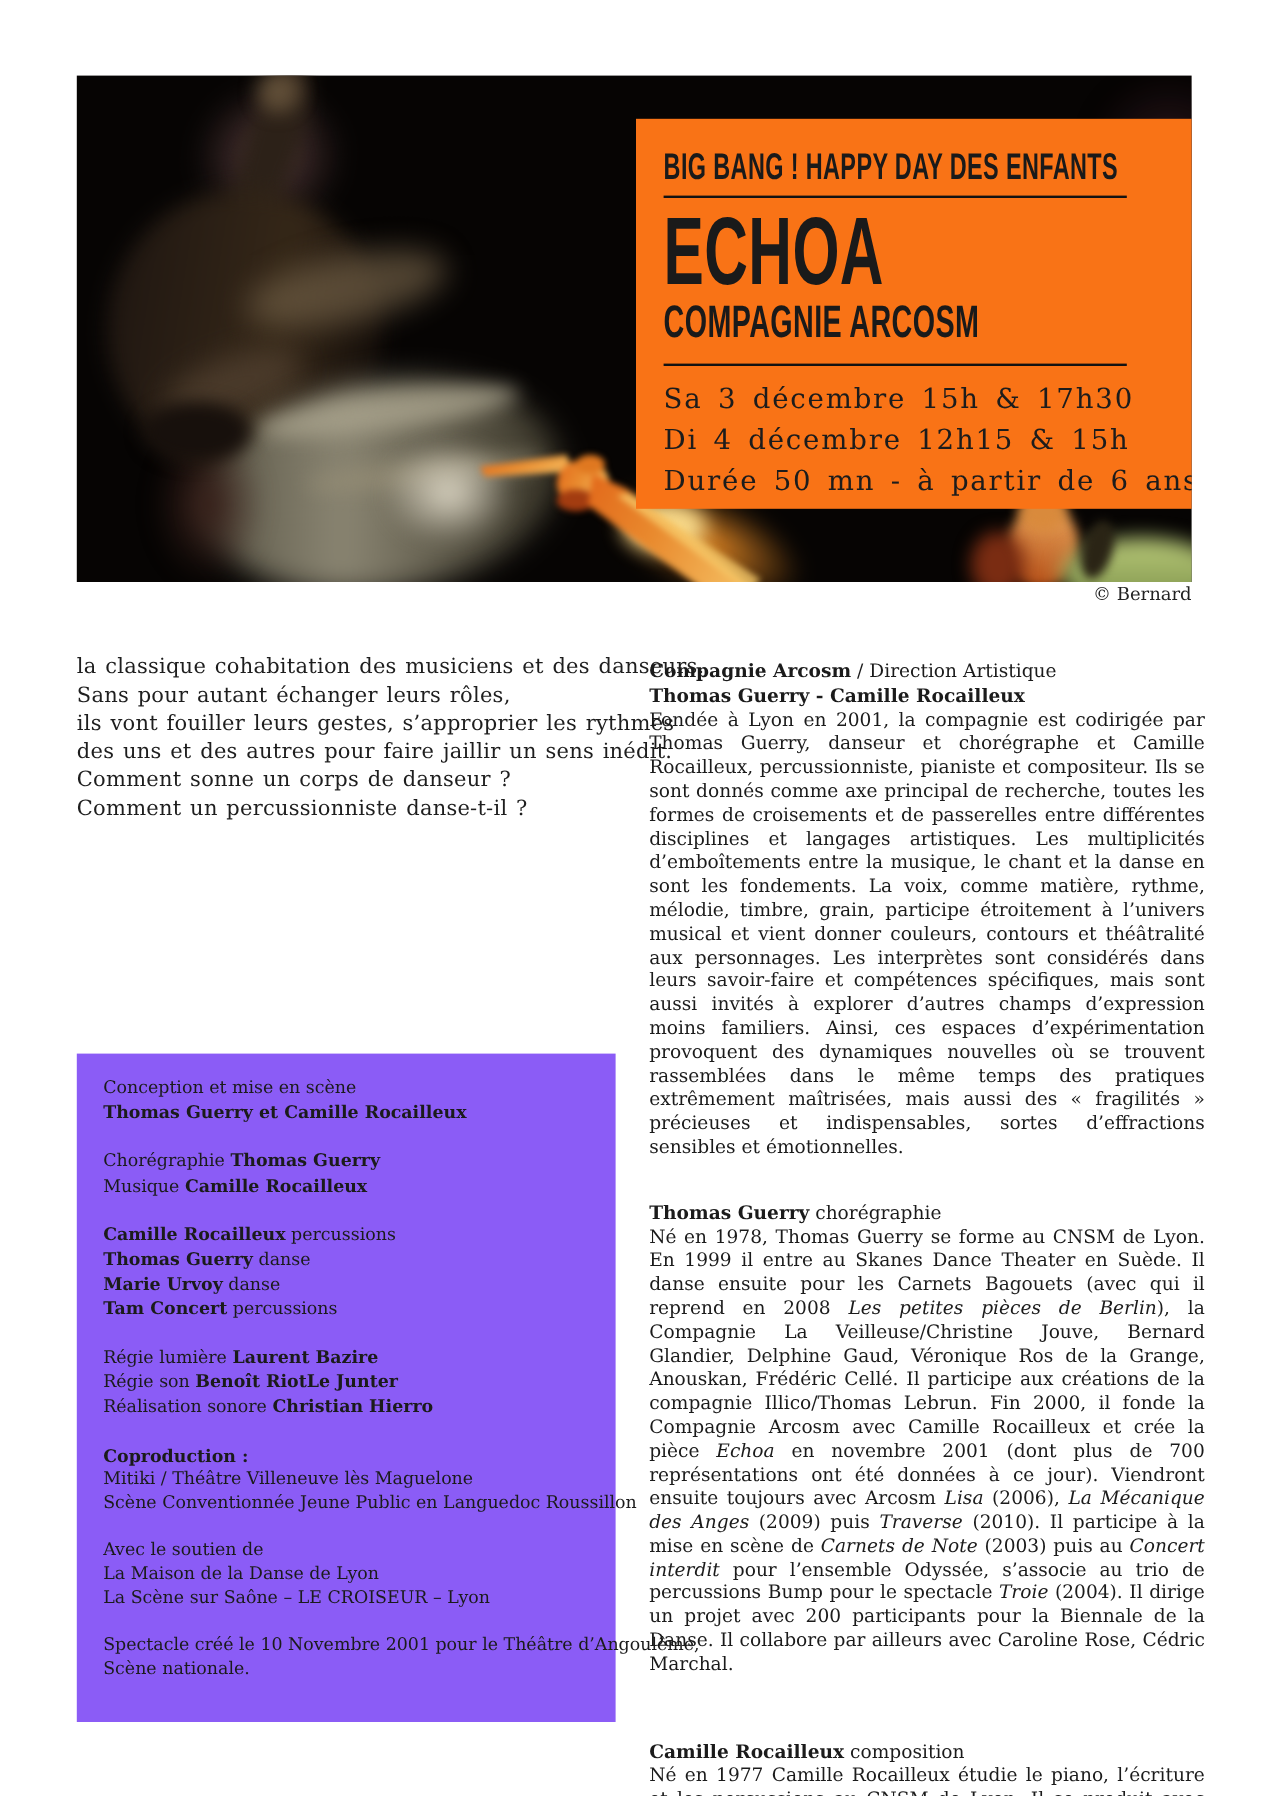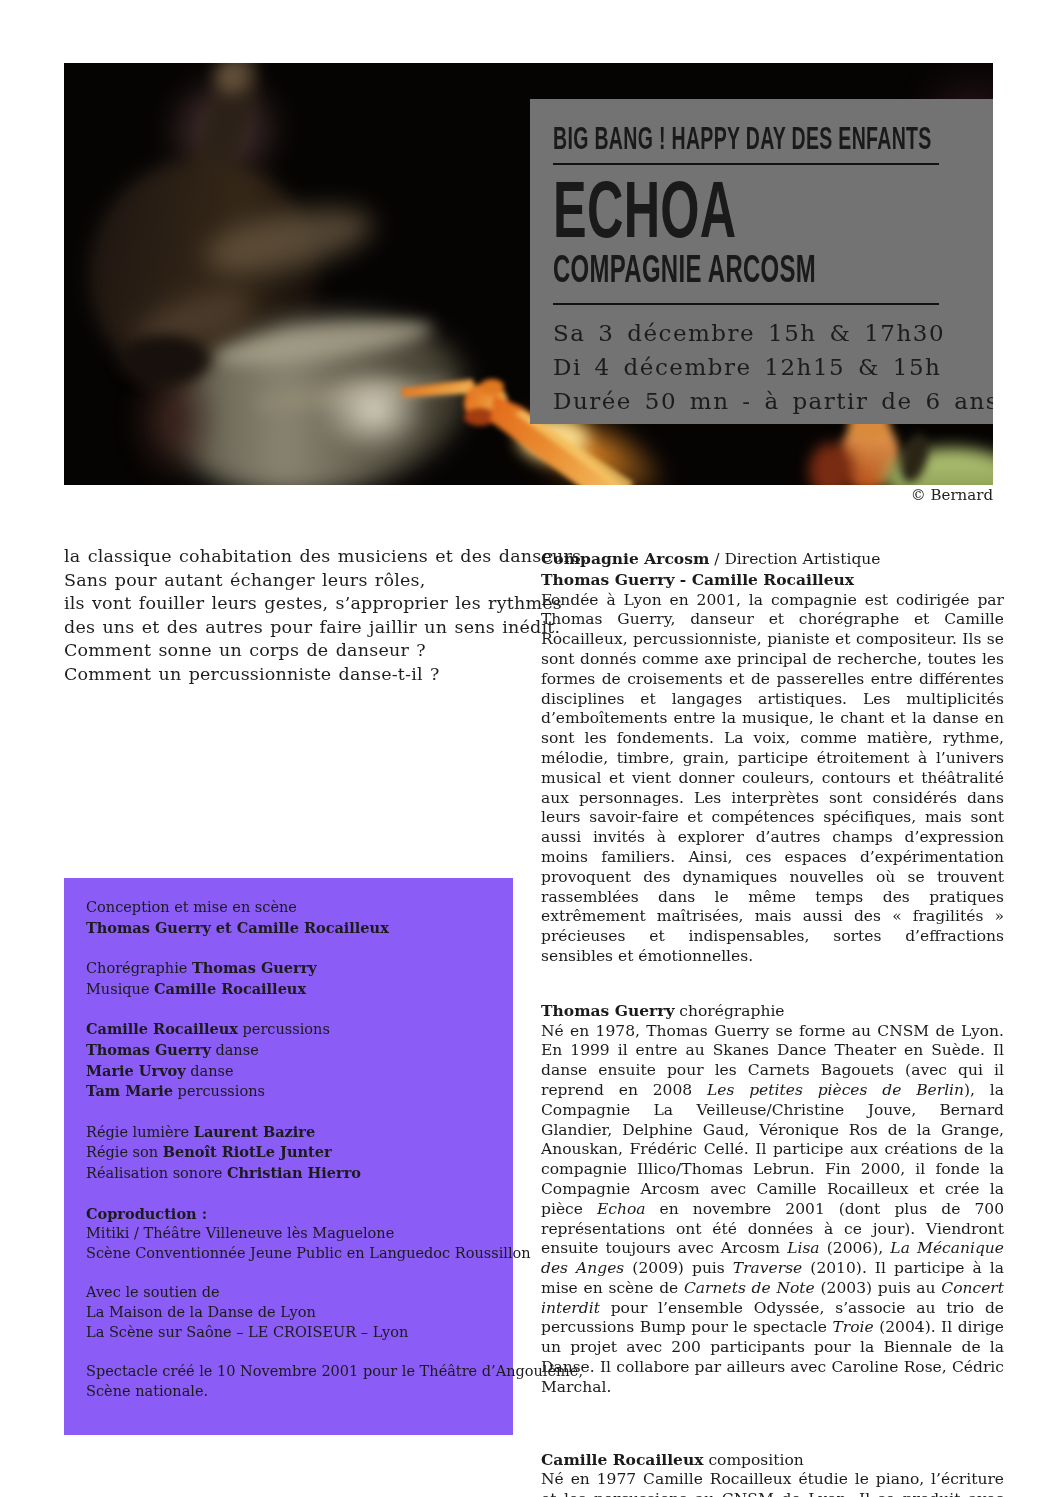--- a/index.html
+++ b/index.html
@@ -26,21 +26,21 @@
   .b12{left:775px;top:358px;width:60px;height:70px;border-radius:45%;background:linear-gradient(#e8a35a,#b44d16);filter:blur(5px);transform:rotate(10deg);}
   .b12b{left:785px;top:345px;width:40px;height:35px;background:#d98a3c;filter:blur(5px);}
   .b13{left:820px;top:385px;width:135px;height:60px;background:linear-gradient(#b8c878,#7a9048);filter:blur(8px);}
   .b13b{left:838px;top:370px;width:25px;height:50px;background:#2a2415;filter:blur(4px);transform:rotate(15deg);}
   .b14{left:745px;top:380px;width:45px;height:55px;background:#7a2c12;filter:blur(7px);}
   .b15{left:845px;top:0;width:130px;height:120px;background:radial-gradient(closest-side,#301820,rgba(10,5,8,0));filter:blur(13px);opacity:.9;}
   .b16{left:890px;top:150px;width:60px;height:80px;background:#241018;filter:blur(10px);opacity:.8;}
   .hand-svg{position:absolute;left:330px;top:270px;filter:blur(2.5px);}
 
   
-  .poster-box{position:absolute;left:466px;top:36px;width:511px;height:325px;background:#737373;
+  .poster-box{position:absolute;left:466px;top:36px;width:511px;height:325px;background:#f97316;
               box-sizing:border-box;padding:24px 0 0 23px;color:#151515;}
   .cond{font-family:"Liberation Sans",sans-serif;font-weight:bold;white-space:nowrap;
         transform-origin:left center;letter-spacing:.5px;color:#1a1a1a;}
   .kicker{font-size:31px;line-height:31px;transform:scaleX(.63);}
   .rule{width:386px;height:2px;background:#121212;}
   .rule1{margin-top:9px;}
   .rule2{margin-top:15px;}
   .title{font-size:80px;line-height:74px;margin-top:8px;transform:scaleX(.63);}
   .subtitle{font-size:38px;line-height:38px;margin-top:3px;transform:scaleX(.63);}
   .schedule{margin-top:11px;font-size:23px;line-height:34px;letter-spacing:1.5px;word-spacing:4px;color:#1c1c1c;white-space:nowrap;}
@@ -138,21 +138,21 @@
     <div>
         <div class="cl"><span>Conception et mise en scène</span></div>
         <div class="cl"><span class="b">Thomas Guerry et Camille Rocailleux</span></div>
         <div class="cl">&nbsp;</div>
         <div class="cl"><span>Chorégraphie </span><span class="b">Thomas Guerry</span></div>
         <div class="cl"><span>Musique </span><span class="b">Camille Rocailleux</span></div>
         <div class="cl">&nbsp;</div>
         <div class="cl"><span class="b">Camille Rocailleux</span><span> percussions</span></div>
         <div class="cl"><span class="b">Thomas Guerry</span><span> danse</span></div>
         <div class="cl"><span class="b">Marie Urvoy</span><span> danse</span></div>
-        <div class="cl"><span class="b">Tam Marie</span><span> percussions</span></div>
+        <div class="cl"><span class="b">Tam Concert</span><span> percussions</span></div>
         <div class="cl">&nbsp;</div>
         <div class="cl"><span>Régie lumière </span><span class="b">Laurent Bazire</span></div>
         <div class="cl"><span>Régie son </span><span class="b">Benoît RiotLe Junter</span></div>
         <div class="cl"><span>Réalisation sonore </span><span class="b">Christian Hierro</span></div>
         <div class="cl">&nbsp;</div>
         <div class="cl"><span class="b">Coproduction :</span></div>
         <div class="cl"><span>Mitiki / Théâtre Villeneuve lès Maguelone</span></div>
         <div class="cl"><span>Scène Conventionnée Jeune Public en Languedoc Roussillon</span></div>
         <div class="cl">&nbsp;</div>
         <div class="cl"><span>Avec le soutien de</span></div>

